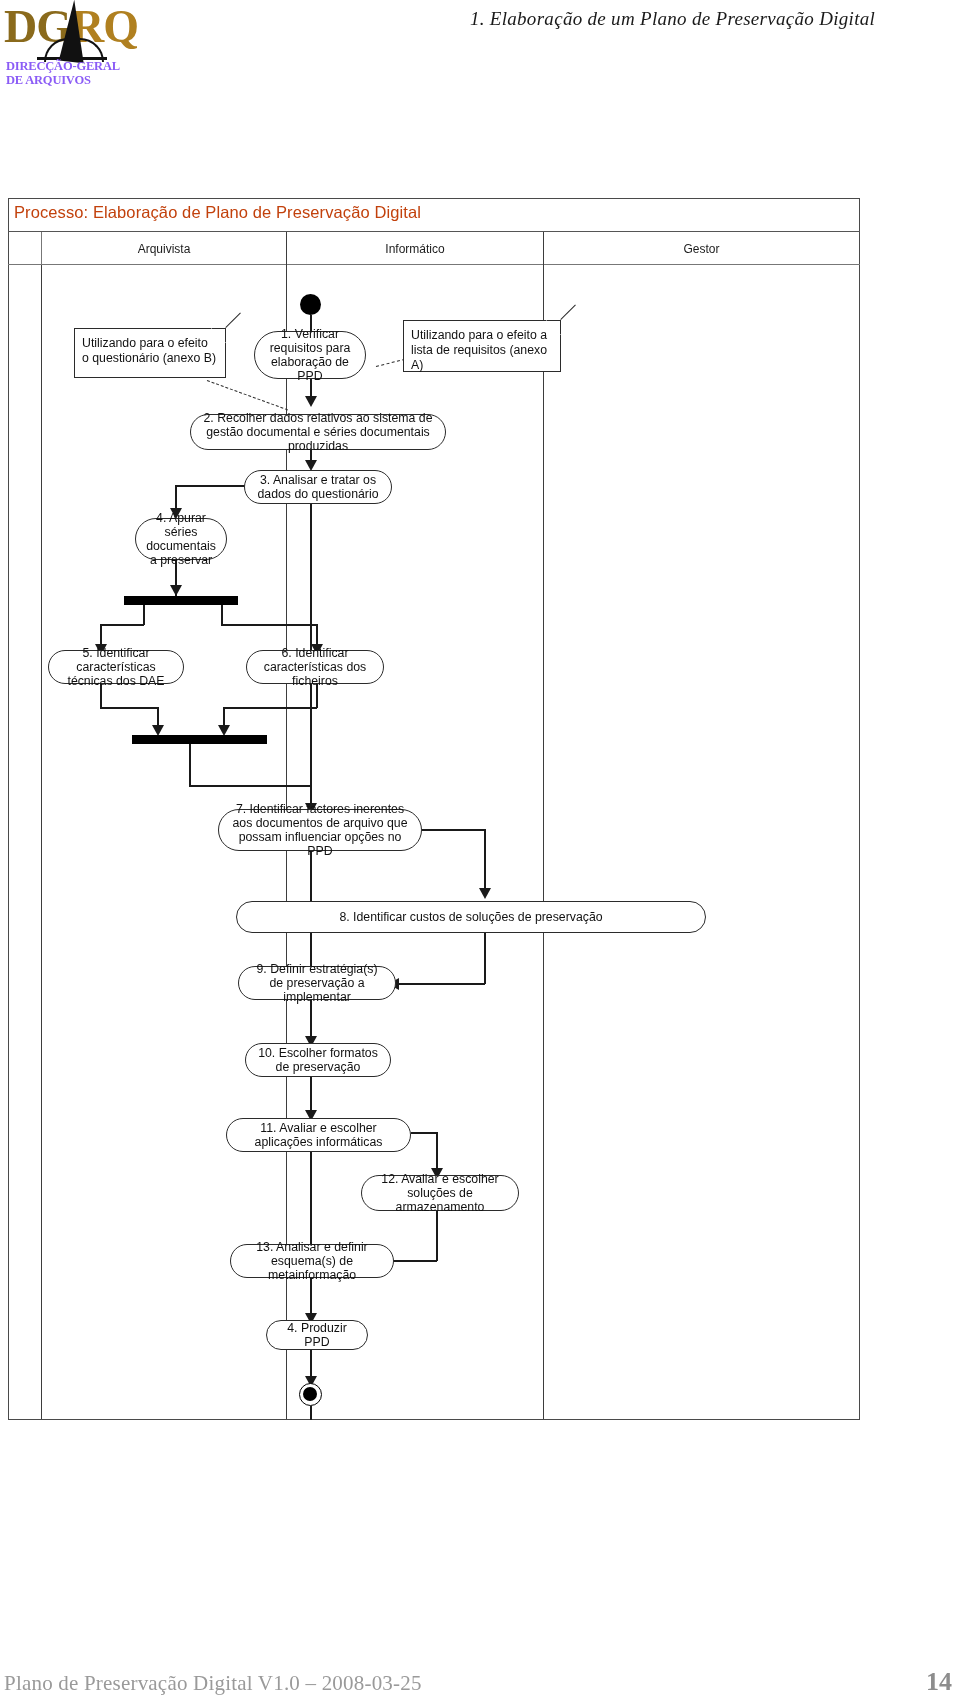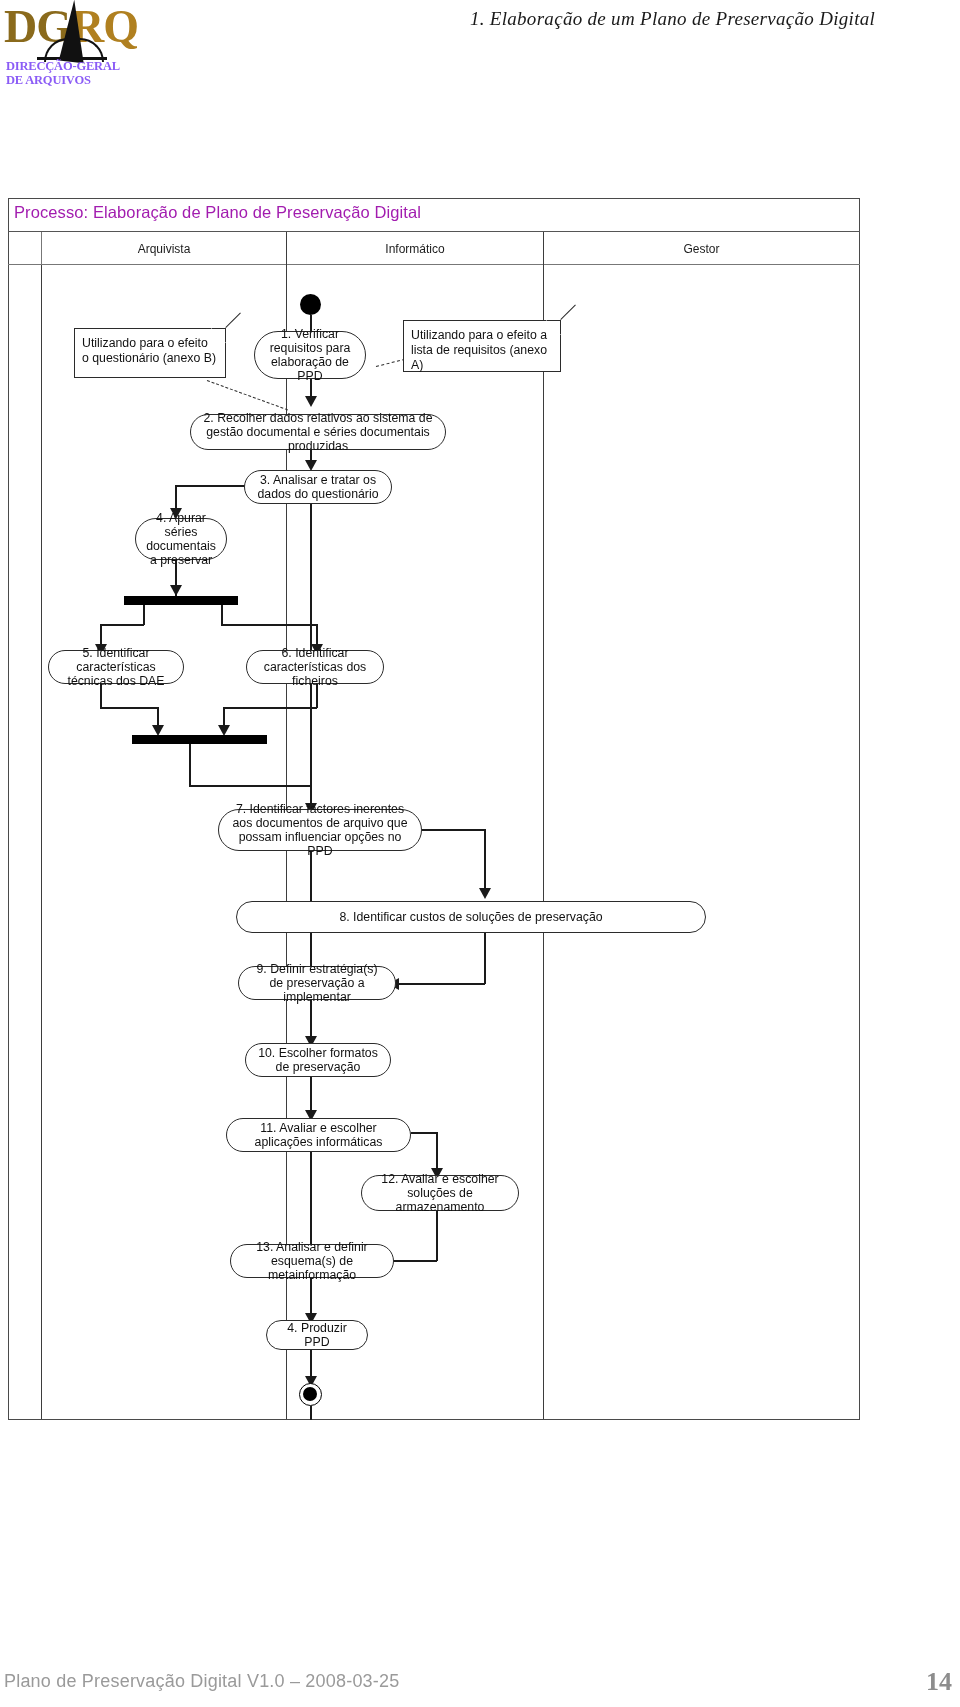--- a/index.html
+++ b/index.html
@@ -105,21 +105,21 @@
     left: 0; top: 0;
     width: 852px; height: 34px;
     border-bottom: 1.6px solid #555555;
     box-sizing: border-box;
   }
   #process-title {
     position: absolute;
     left: 6px; top: 5px;
     font-size: 16.5px;
     font-weight: normal;
-    color: #a21caf;
+    color: #c2410c;
     letter-spacing: 0.1px;
   }
   #lane-header-row {
     position: absolute;
     left: 0; top: 34px;
     width: 852px; height: 33px;
     border-bottom: 1.3px solid #777777;
     box-sizing: border-box;
   }
   .lane-header {
@@ -257,22 +257,22 @@
 
   
   #page-footer {
     position: absolute;
     left: 0; bottom: 6px;
     width: 960px; height: 36px;
   }
   #footer-text {
     position: absolute;
     left: 4px; top: 6px;
-    font-family: Liberation Sans, sans-serif;
-    font-size: 18px;
+    font-family: Liberation Serif, serif;
+    font-size: 21px;
     color: #9a9a9a;
     letter-spacing: 0.2px;
   }
   #footer-page {
     position: absolute;
     right: 8px; top: 2px;
     font-family: "Liberation Serif", serif;
     font-weight: bold;
     font-size: 26px;
     color: #8d8d8d;

